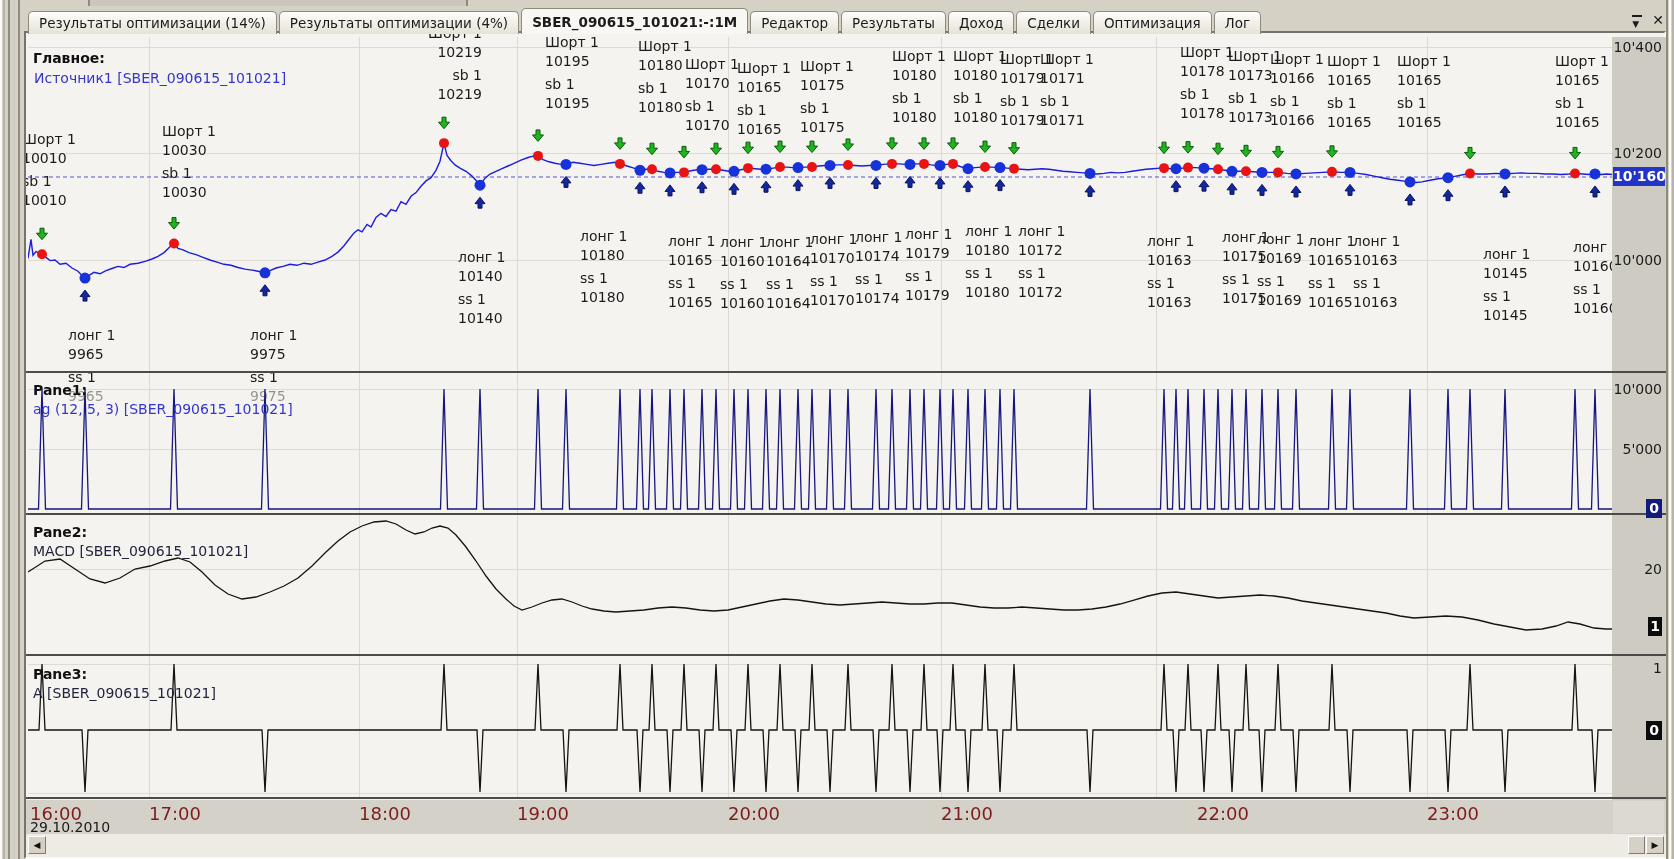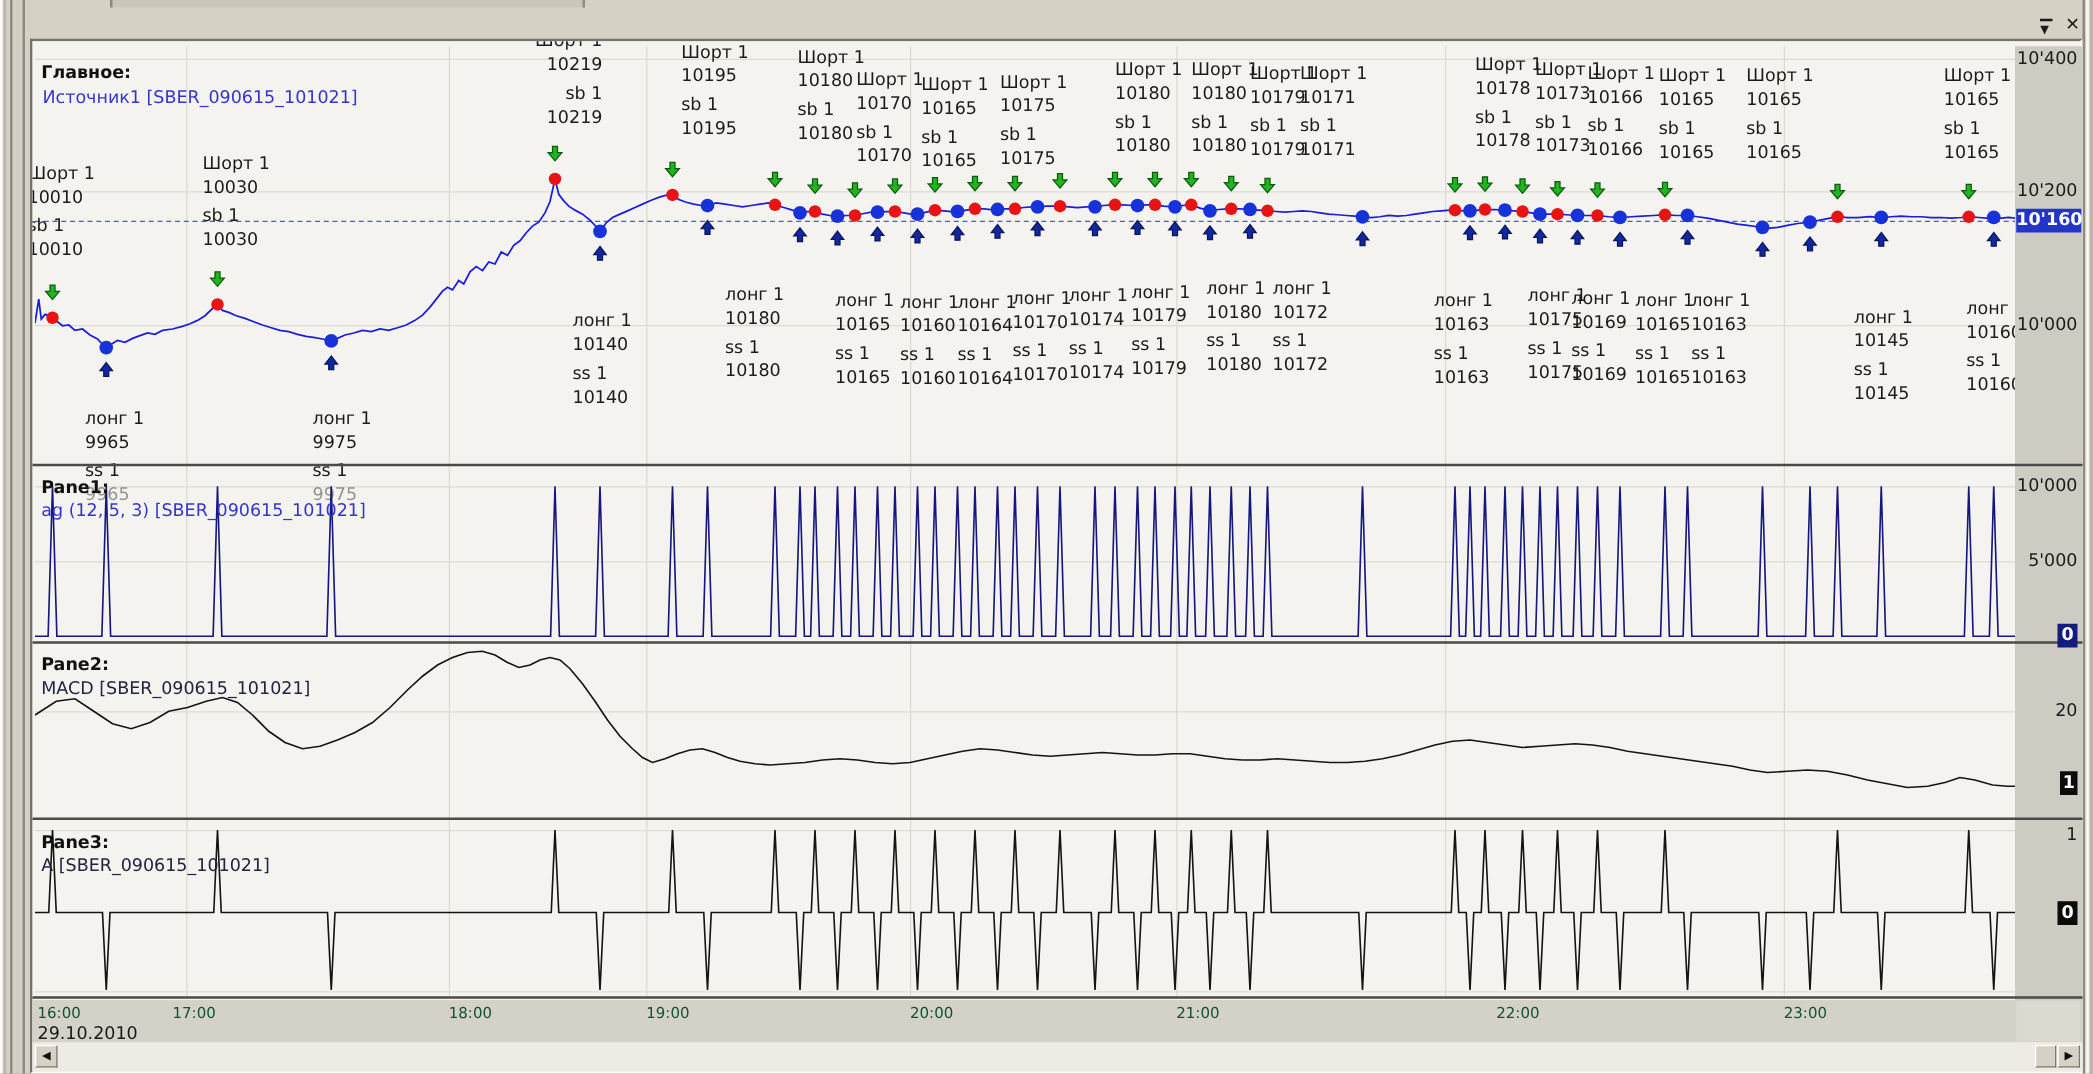--- a/index.html
+++ b/index.html
@@ -37,21 +37,21 @@
   .axhl{position:absolute;color:#fff;font-size:14px;font-weight:bold;text-align:center;line-height:19px;z-index:5;}
   
   .annot-layer{position:absolute;left:26px;top:33px;width:1586px;height:767px;overflow:hidden;z-index:2;}
   .ann{position:absolute;font-size:14px;line-height:19px;white-space:nowrap;color:#1c1c1c;}
   .ann div.gap{margin-top:4px;}
   .ann div.faded{opacity:.45;}
   .chart-svg{position:absolute;left:28px;top:37px;z-index:1;}
   
   .timeband{position:absolute;left:26px;top:800px;width:1640px;height:34px;background:#d4d1c8;}
   .timeband-gutter{position:absolute;left:1613px;top:801px;width:51px;height:32px;background:#dcd9d0;}
-  .tlabel{position:absolute;font-size:12px;color:#14532d;top:803px;z-index:3;}
+  .tlabel{position:absolute;font-size:18px;color:#7f1d1d;top:803px;z-index:3;}
   .dlabel{position:absolute;font-size:14px;color:#1a1a1a;top:819px;z-index:3;}
   
   .scroll-track{position:absolute;left:26px;top:834px;width:1640px;height:23px;background:#edebe4;}
   .sbtn{position:absolute;width:18px;height:18px;top:836px;background:#d5d1c5;
     border-top:1px solid #fff;border-left:1px solid #fff;border-right:1px solid #7f7b70;border-bottom:1px solid #7f7b70;
     font-size:9px;text-align:center;line-height:17px;color:#111;z-index:4;}
   .sthumb{position:absolute;width:17px;height:18px;top:836px;background:#d5d1c5;
     border-top:1px solid #fff;border-left:1px solid #fff;border-right:1px solid #7f7b70;border-bottom:1px solid #7f7b70;z-index:4;}
   .topgroove{position:absolute;left:88px;top:0;width:380px;height:6px;background:#cac6bb;
     border-left:2px solid #8e8a7e;border-right:2px solid #8e8a7e;}
@@ -64,20 +64,31 @@
   <div class="vgroove" style="left:0;background:#fbfaf7"></div>
   <div class="vgroove" style="left:3px;background:#b8b4a9"></div>
   <div class="vgroove" style="left:8px;background:#8f8b80"></div>
   <div class="vgroove" style="left:13px;background:#cfccc2"></div>
   <div class="vgroove" style="left:18px;background:#8f8b80"></div>
   <div class="vgroove" style="right:0;background:#b8b4a9"></div>
   <div class="vgroove" style="right:3px;background:#fbfaf7"></div>
   <div class="vgroove" style="right:6px;background:#8f8b80"></div>
   <div class="topgroove"></div>
 
+  <div class="tabbar" id="tab-bar">
+      <div class="tab">Результаты оптимизации (14%)</div>
+      <div class="tab">Результаты оптимизации (4%)</div>
+      <div class="tab active">SBER_090615_101021:-:1M</div>
+      <div class="tab">Редактор</div>
+      <div class="tab">Результаты</div>
+      <div class="tab">Доход</div>
+      <div class="tab">Сделки</div>
+      <div class="tab">Оптимизация</div>
+      <div class="tab">Лог</div>
+    </div>
   <div class="tab-icons">
     <div class="icon-menu">
       <div class="bar"></div>
       <div class="tri">▼</div>
     </div>
     <div class="icon-close">✕</div>
   </div>
 
   <div class="chart-frame"></div>
   <div class="chart-bg"></div>
@@ -463,21 +474,21 @@
       <div class="axlab" style="left: 1602px; top: 560px;">20</div>
       <div class="axhl" style="background: rgb(11, 11, 11); width: 14px; left: 1648px; top: 617px; height: 19px;">1</div>
       <div class="axlab" style="left: 1602px; top: 659px;">1</div>
       <div class="axhl" style="background: rgb(11, 11, 11); width: 16px; left: 1646px; top: 721px; height: 19px;">0</div>
     </div>
 
   <div class="timeband"></div>
   <div class="timeband-gutter"></div>
   <div id="time-layer">
       <div class="tlabel" style="left: 30px;">16:00</div>
-      <div class="tlabel" style="left: 138px;">17:00</div>
+      <div class="tlabel" style="left: 149px;">17:00</div>
       <div class="tlabel" style="left: 359px;">18:00</div>
       <div class="tlabel" style="left: 517px;">19:00</div>
       <div class="tlabel" style="left: 728px;">20:00</div>
       <div class="tlabel" style="left: 941px;">21:00</div>
       <div class="tlabel" style="left: 1156px; margin-left: 41px;">22:00</div>
       <div class="tlabel" style="left: 1427px;">23:00</div>
     </div>
   <div class="dlabel" style="left:30px">29.10.2010</div>
 
   <div class="scroll-track"></div>

